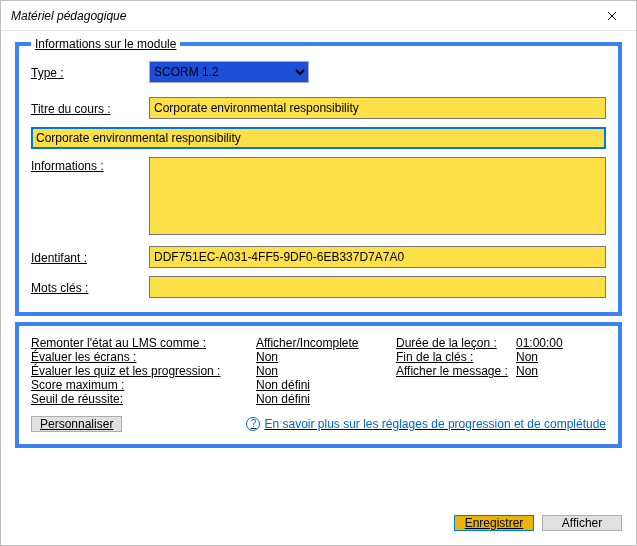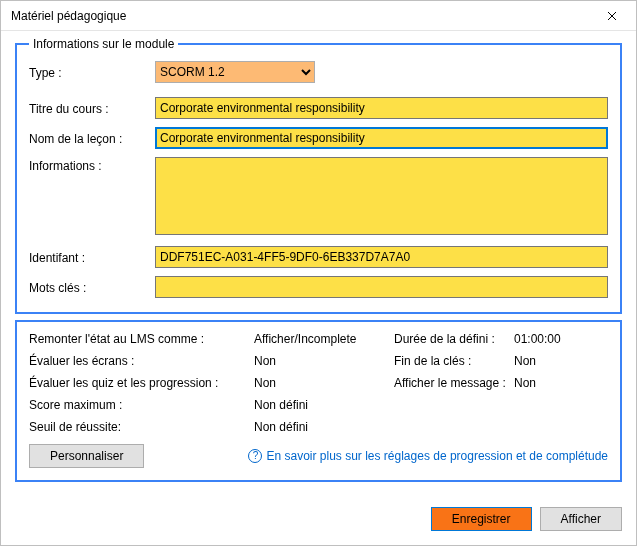--- a/index.html
+++ b/index.html
@@ -18,61 +18,61 @@
     flex-direction: column;
     background: #fff;
   }
   .titlebar {
     height: 30px;
     display: flex;
     align-items: center;
     padding: 0 8px 0 10px;
     border-bottom: 1px solid #e5e5e5;
   }
-  .titlebar-title { flex: 1; }
+  .titlebar-title { flex: 1; font-style: italic; }
   .titlebar-close {
     width: 32px; height: 24px;
     display: flex; align-items: center; justify-content: center;
     font-size: 14px;
   }
   .content {
     flex: 1;
     padding: 6px 14px 0 14px;
     display: flex;
     flex-direction: column;
     gap: 6px;
   }
   fieldset {
-    border: 2px solid #3b82f6;
+    border: 4px solid #3b82f6;
     margin: 0;
     padding: 10px 12px 12px 12px;
+    text-decoration: underline;
   }
   legend {
     padding: 0 4px;
     color: #000;
   }
   .row {
     display: flex;
     align-items: center;
     margin-bottom: 8px;
-    gap: 8px;
   }
   .row.top { align-items: flex-start; }
   .label-col {
     width: 118px;
     flex: 0 0 118px;
     padding-top: 2px;
   }
   .field-col { flex: 1; }
   select {
     font: inherit;
     width: 160px;
     height: 22px;
     border: 1px solid #adadad;
-    background: #fdba74;
+    background: #1d4ed8;
   }
   input[type="text"], textarea {
     font: inherit;
     width: 100%;
     border: 1px solid #767676;
     padding: 2px 4px;
     outline: none;
     background: #fde047;
   }
   input[type="text"] { height: 22px; }
@@ -81,34 +81,34 @@
     resize: none;
     overflow-y: scroll;
   }
   input.focused {
     border-color: #0078d7;
     box-shadow: 0 0 0 1px #0078d7 inset;
   }
   .progress-grid {
     display: grid;
     grid-template-columns: 225px 140px 120px 80px;
-    row-gap: 8px;
     margin-bottom: 10px;
   }
   .btn {
     font: inherit;
-    height: 24px;
+    height: 16px;
     border: 1px solid #adadad;
     background: #e1e1e1;
-    padding: 0 20px;
+    padding: 0 8px;
     min-width: 80px;
   }
   .btn.primary {
     border-color: #0078d7;
-    background: #f97316;
+    background: #eab308;
+    text-decoration: underline;
   }
   .bottom-row {
     display: flex;
     align-items: center;
     justify-content: space-between;
   }
   .link {
     color: #0066cc;
     display: inline-flex;
     align-items: center;
@@ -162,21 +162,20 @@
       <div style="height:6px"></div>
 
       <div class="row">
         <div class="label-col">Titre du cours :</div>
         <div class="field-col">
           <input type="text" value="Corporate environmental responsibility" style="">
         </div>
       </div>
 
       <div class="row">
-        <div class="label-col">Nom de la leçon :</div>
         <div class="field-col">
           <input type="text" class="focused" value="Corporate environmental responsibility" style="">
         </div>
       </div>
 
       <div class="row top">
         <div class="label-col">Informations :</div>
         <div class="field-col">
           <textarea style=""></textarea>
         </div>
@@ -195,21 +194,21 @@
           <input type="text" value="" style="">
         </div>
       </div>
     </fieldset>
 
     <fieldset>
 
       <div class="progress-grid">
         <div>Remonter l'état au LMS comme :</div>
         <div>Afficher/Incomplete</div>
-        <div>Durée de la défini :</div>
+        <div>Durée de la leçon :</div>
         <div>01:00:00</div>
 
         <div>Évaluer les écrans :</div>
         <div>Non</div>
         <div>Fin de la clés :</div>
         <div>Non</div>
 
         <div>Évaluer les quiz et les progression :</div>
         <div>Non</div>
         <div>Afficher le message :</div>

